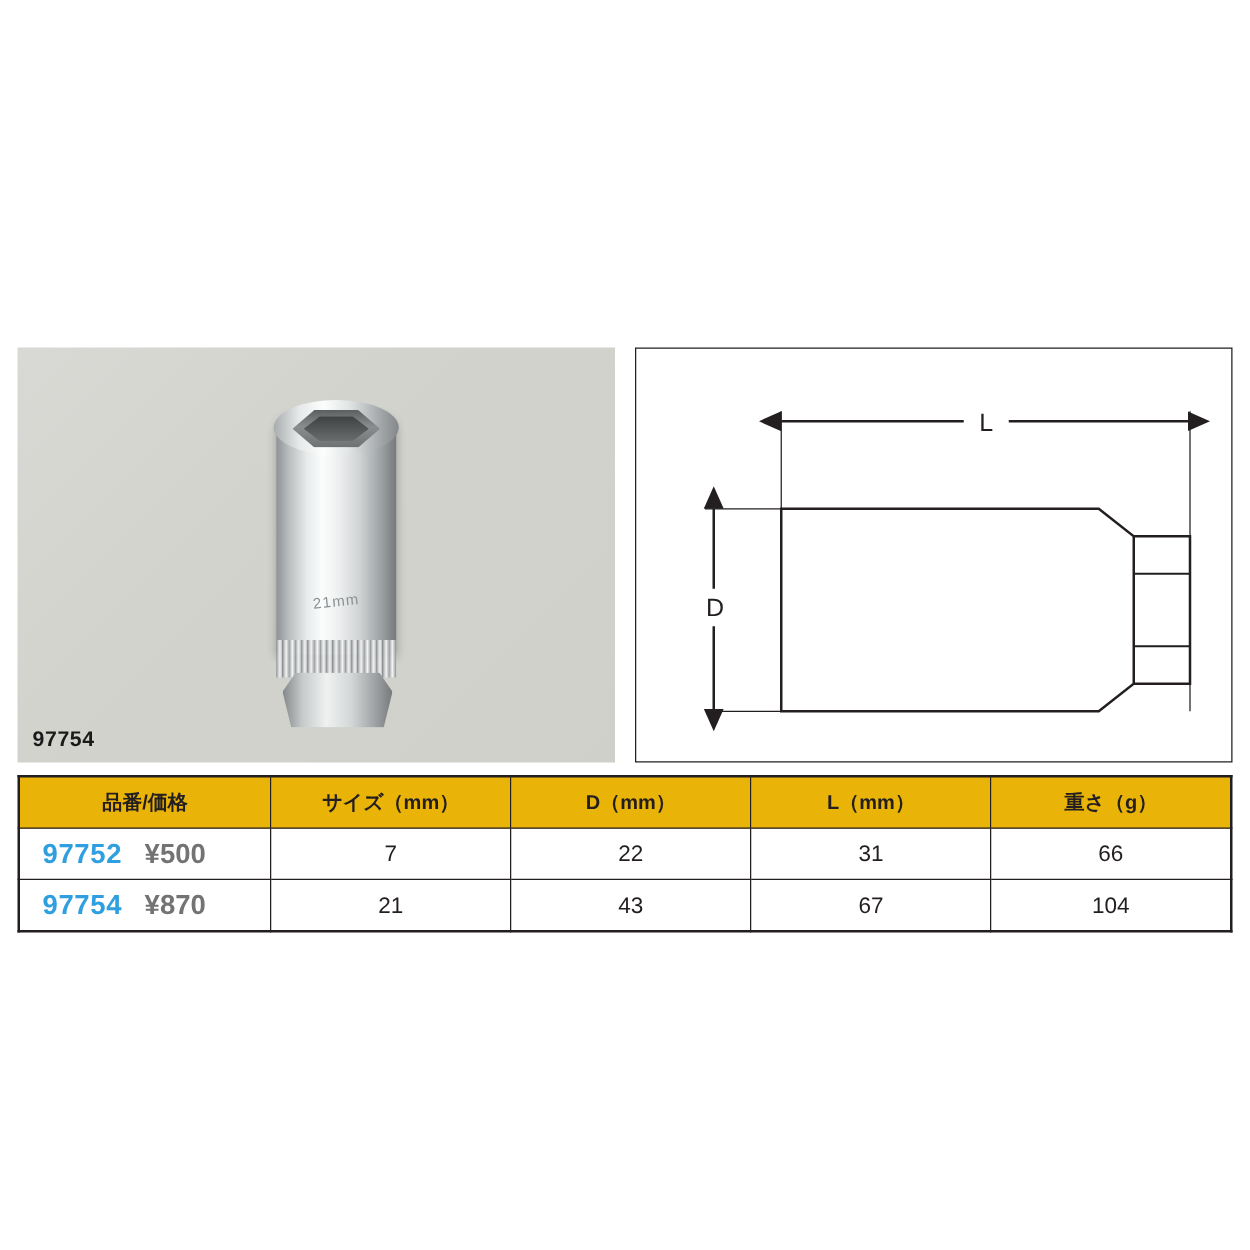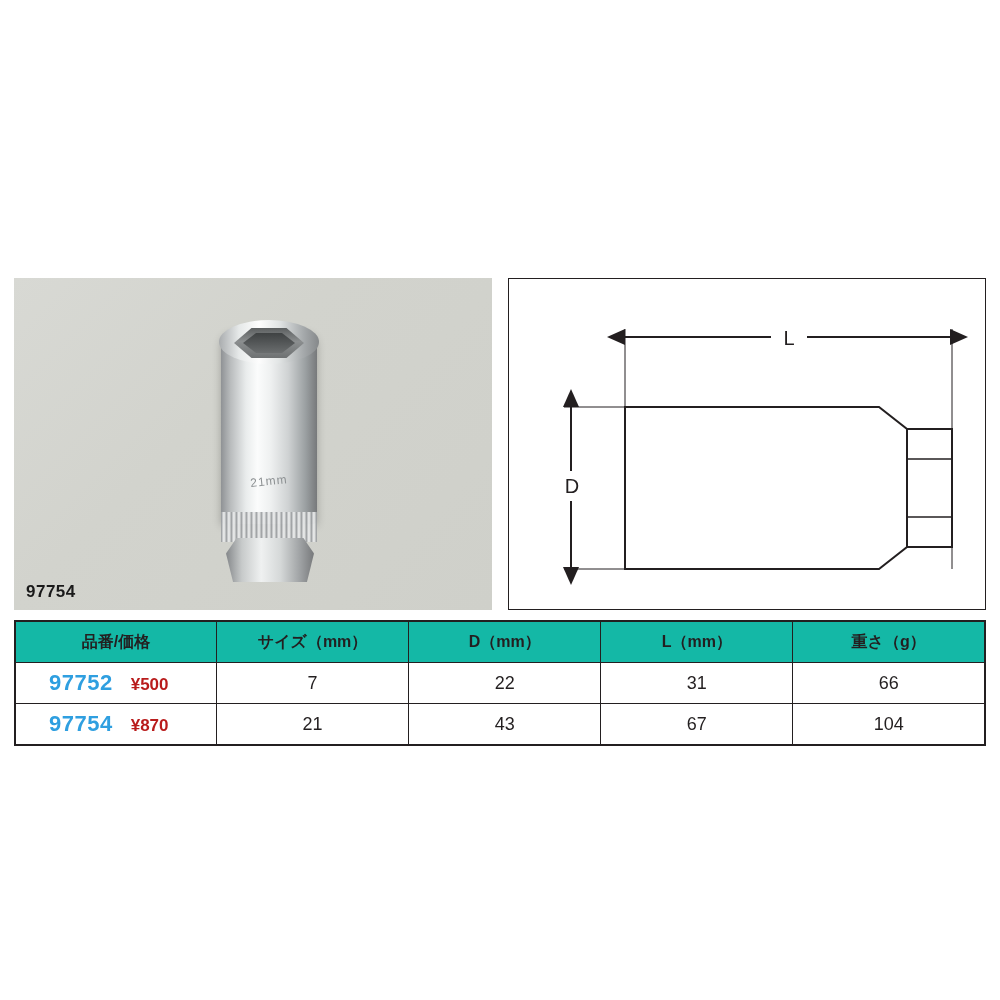--- a/index.html
+++ b/index.html
@@ -141,49 +141,49 @@
     table-layout: fixed;
   }
   .spec-table th, .spec-table td {
     border: 1px solid #231f20;
     text-align: center;
     height: 38px;
     font-size: 17px;
     color: #231f20;
   }
   .spec-table thead th {
-    background: #14b8a6;
+    background: #eab308;
     font-weight: bold;
     font-size: 16px;
   }
   .spec-table tbody td {
     background: #ffffff;
     font-size: 18px;
   }
   .col-code { width: 198px; }
   .cell-code {
     text-align: left;
-    padding-left: 15px;
+    padding-left: 0;
   }
   .code-wrap {
     display: flex;
     align-items: baseline;
     justify-content: flex-start;
     padding-left: 18px;
   }
   .code-num {
     color: #2f9fe0;
     font-weight: bold;
     font-size: 22px;
     letter-spacing: 0.5px;
   }
   .code-price {
-    color: #b91c1c;
-    font-weight: bold;
-    font-size: 17px;
+    color: #737373;
+    font-weight: bold;
+    font-size: 22px;
     margin-left: 18px;
   }
 </style>
 </head>
 <body>
 
 <div class="page">
 
   <div class="photo-panel">
     <div class="socket">

